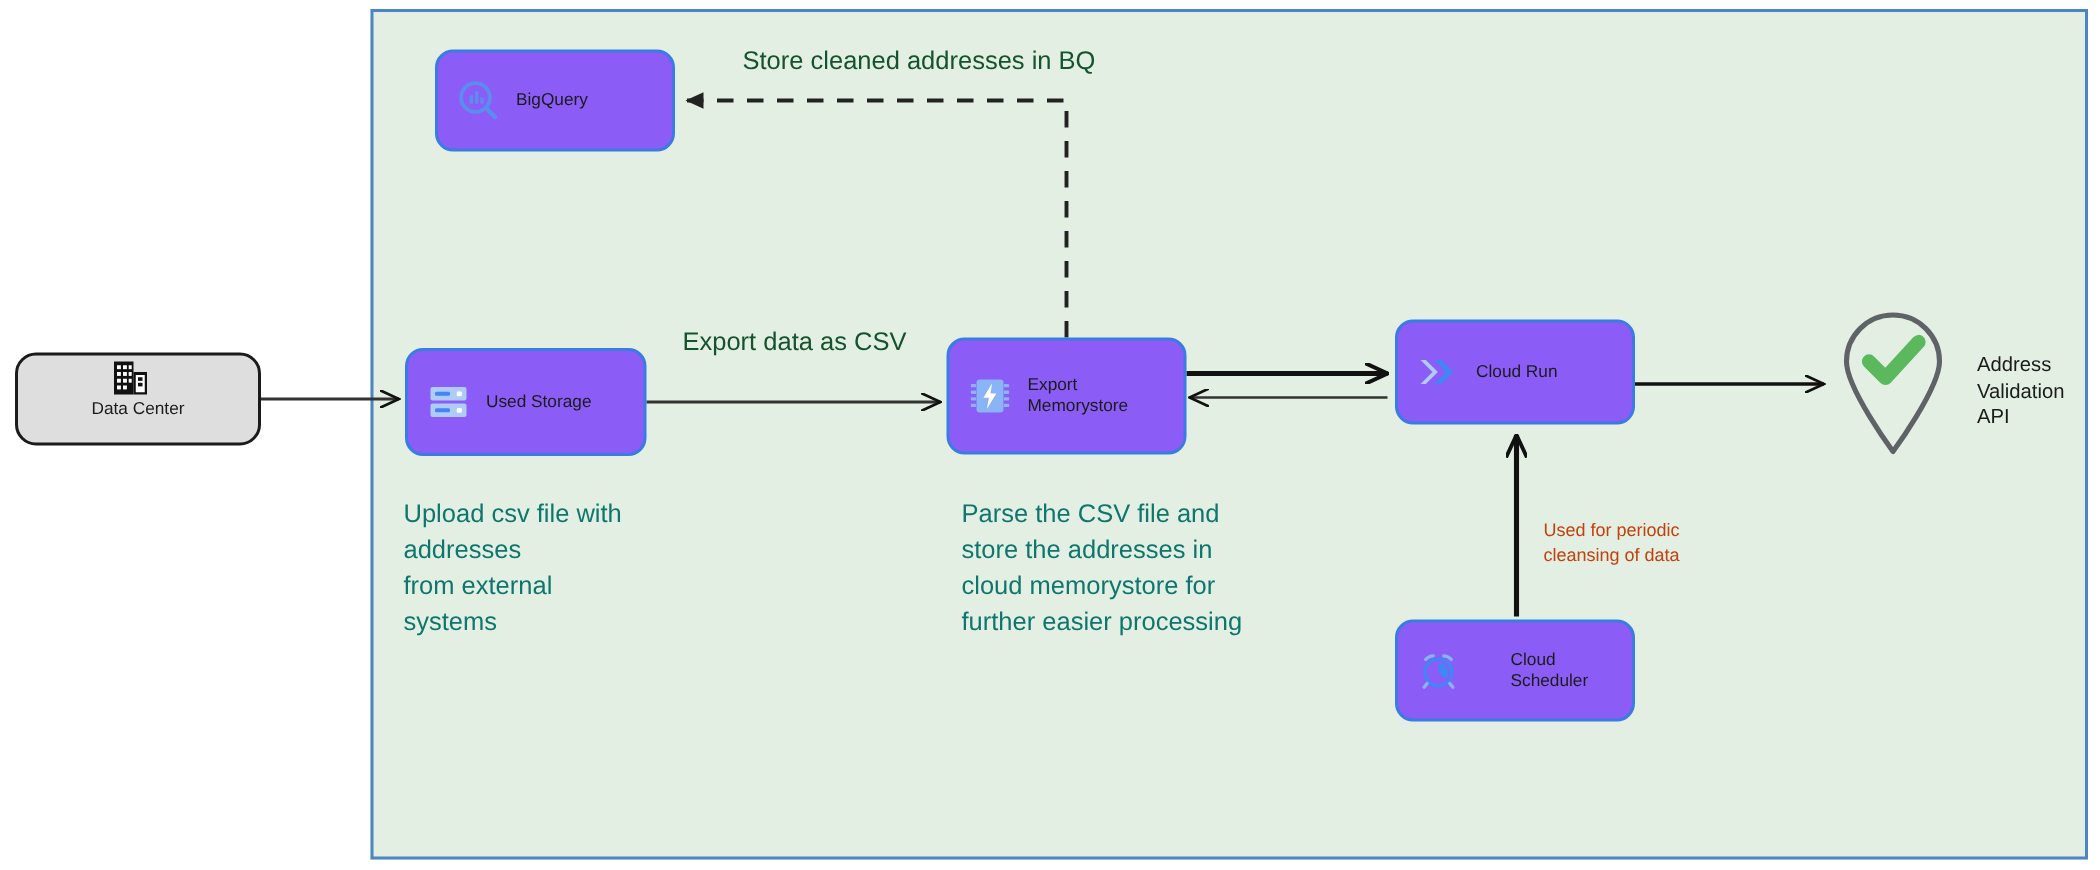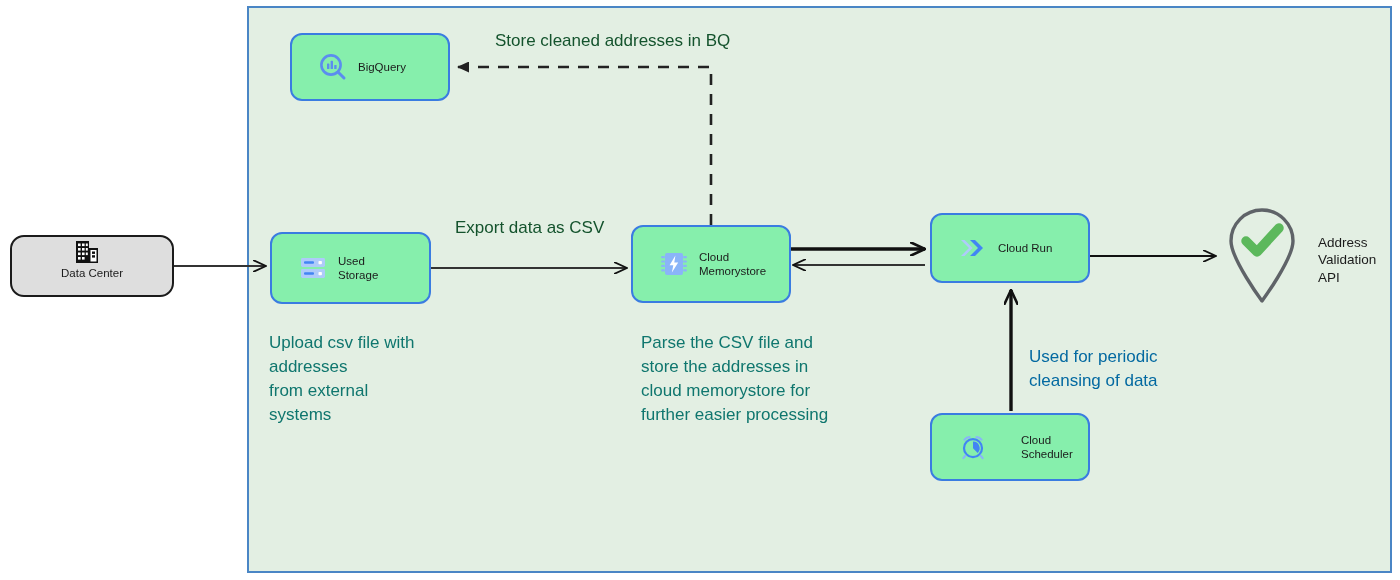--- a/index.html
+++ b/index.html
@@ -31,26 +31,26 @@
     height: 567px;
     background: #e3efe3;
     border: 2px solid #4a86c5;
     box-sizing: border-box;
   }
 
   
   .node {
     position: absolute;
     box-sizing: border-box;
-    background: #86efac;
+    background: #8b5cf6;
     border: 2px solid #3a7ce1;
     border-radius: 12px;
     display: flex;
     align-items: center;
-    padding: 0 24px;
+    padding: 0 10px;
   }
   .node .node-icon {
     flex: 0 0 auto;
     width: 34px;
     height: 34px;
     margin-right: 8px;
     display: flex;
     align-items: center;
     justify-content: center;
   }
@@ -112,22 +112,22 @@
   }
   .caption {
     position: absolute;
     font-size: 17px;
     color: #0f766e;
     line-height: 1.42;
     white-space: pre-line;
   }
   .caption-sm {
     position: absolute;
-    font-size: 17px;
-    color: #0369a1;
+    font-size: 12px;
+    color: #c2410c;
     line-height: 1.4;
     white-space: pre-line;
   }
 </style>
 </head>
 <body>
 
 <div id="canvas">
 
   <div class="group-panel"></div>
@@ -241,21 +241,21 @@
           <rect x="2.2" y="15.8" width="3.6" height="2.2" rx="0.6"></rect>
           <rect x="2.2" y="20.2" width="3.6" height="2.2" rx="0.6"></rect>
           <rect x="24.2" y="7" width="3.6" height="2.2" rx="0.6"></rect>
           <rect x="24.2" y="11.4" width="3.6" height="2.2" rx="0.6"></rect>
           <rect x="24.2" y="15.8" width="3.6" height="2.2" rx="0.6"></rect>
           <rect x="24.2" y="20.2" width="3.6" height="2.2" rx="0.6"></rect>
         </g>
         <path d="M16.4,6.5 L10.6,16.2 L14.3,16.2 L12.9,23.6 L19.2,13.4 L15.3,13.4 Z" fill="#ffffff"></path>
       </svg>
     </span>
-    <span class="node-label">Cloud
+    <span class="node-label">Export
 Memorystore</span>
   </div>
 
   <div class="node" style="left:930px; top:213px; width:160px; height:70px;">
     <span class="node-icon">
       <svg width="32" height="30" viewBox="0 0 32 30" xmlns="http://www.w3.org/2000/svg">
         <path d="M4,7 L12,15 L4,23 L7.6,23 L15.6,15 L7.6,7 Z" fill="#aecbfa"></path>
         <path d="M13,7 L21,15 L13,23 L18,23 L26,15 L18,7 Z" fill="#4285f4"></path>
       </svg>
     </span>

